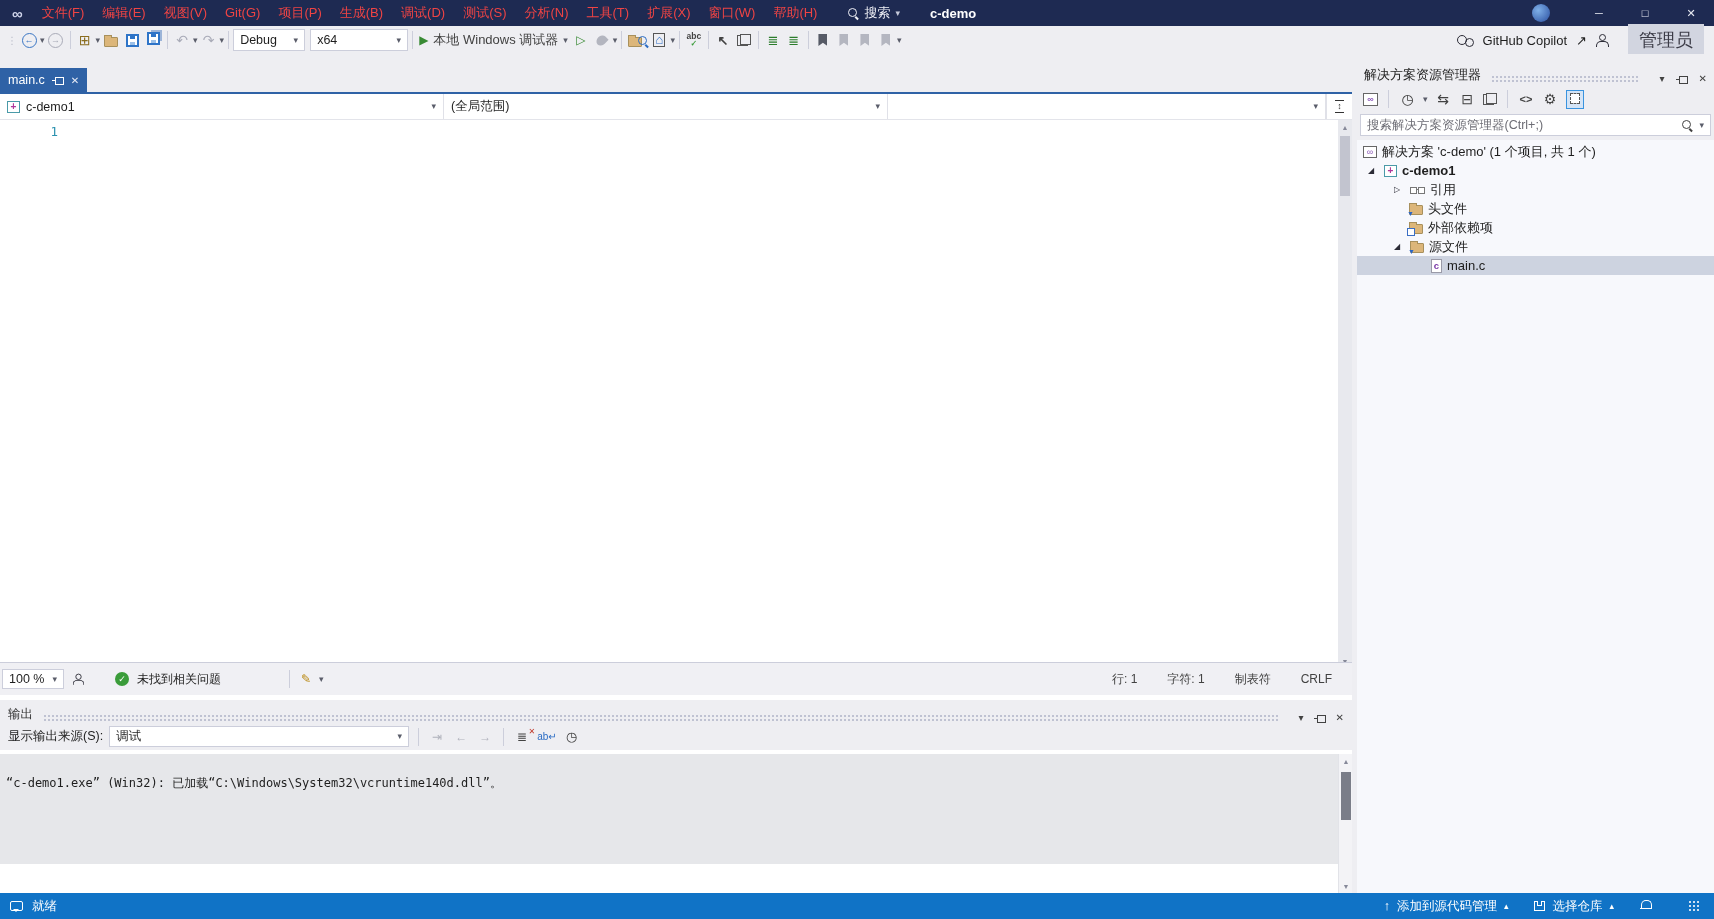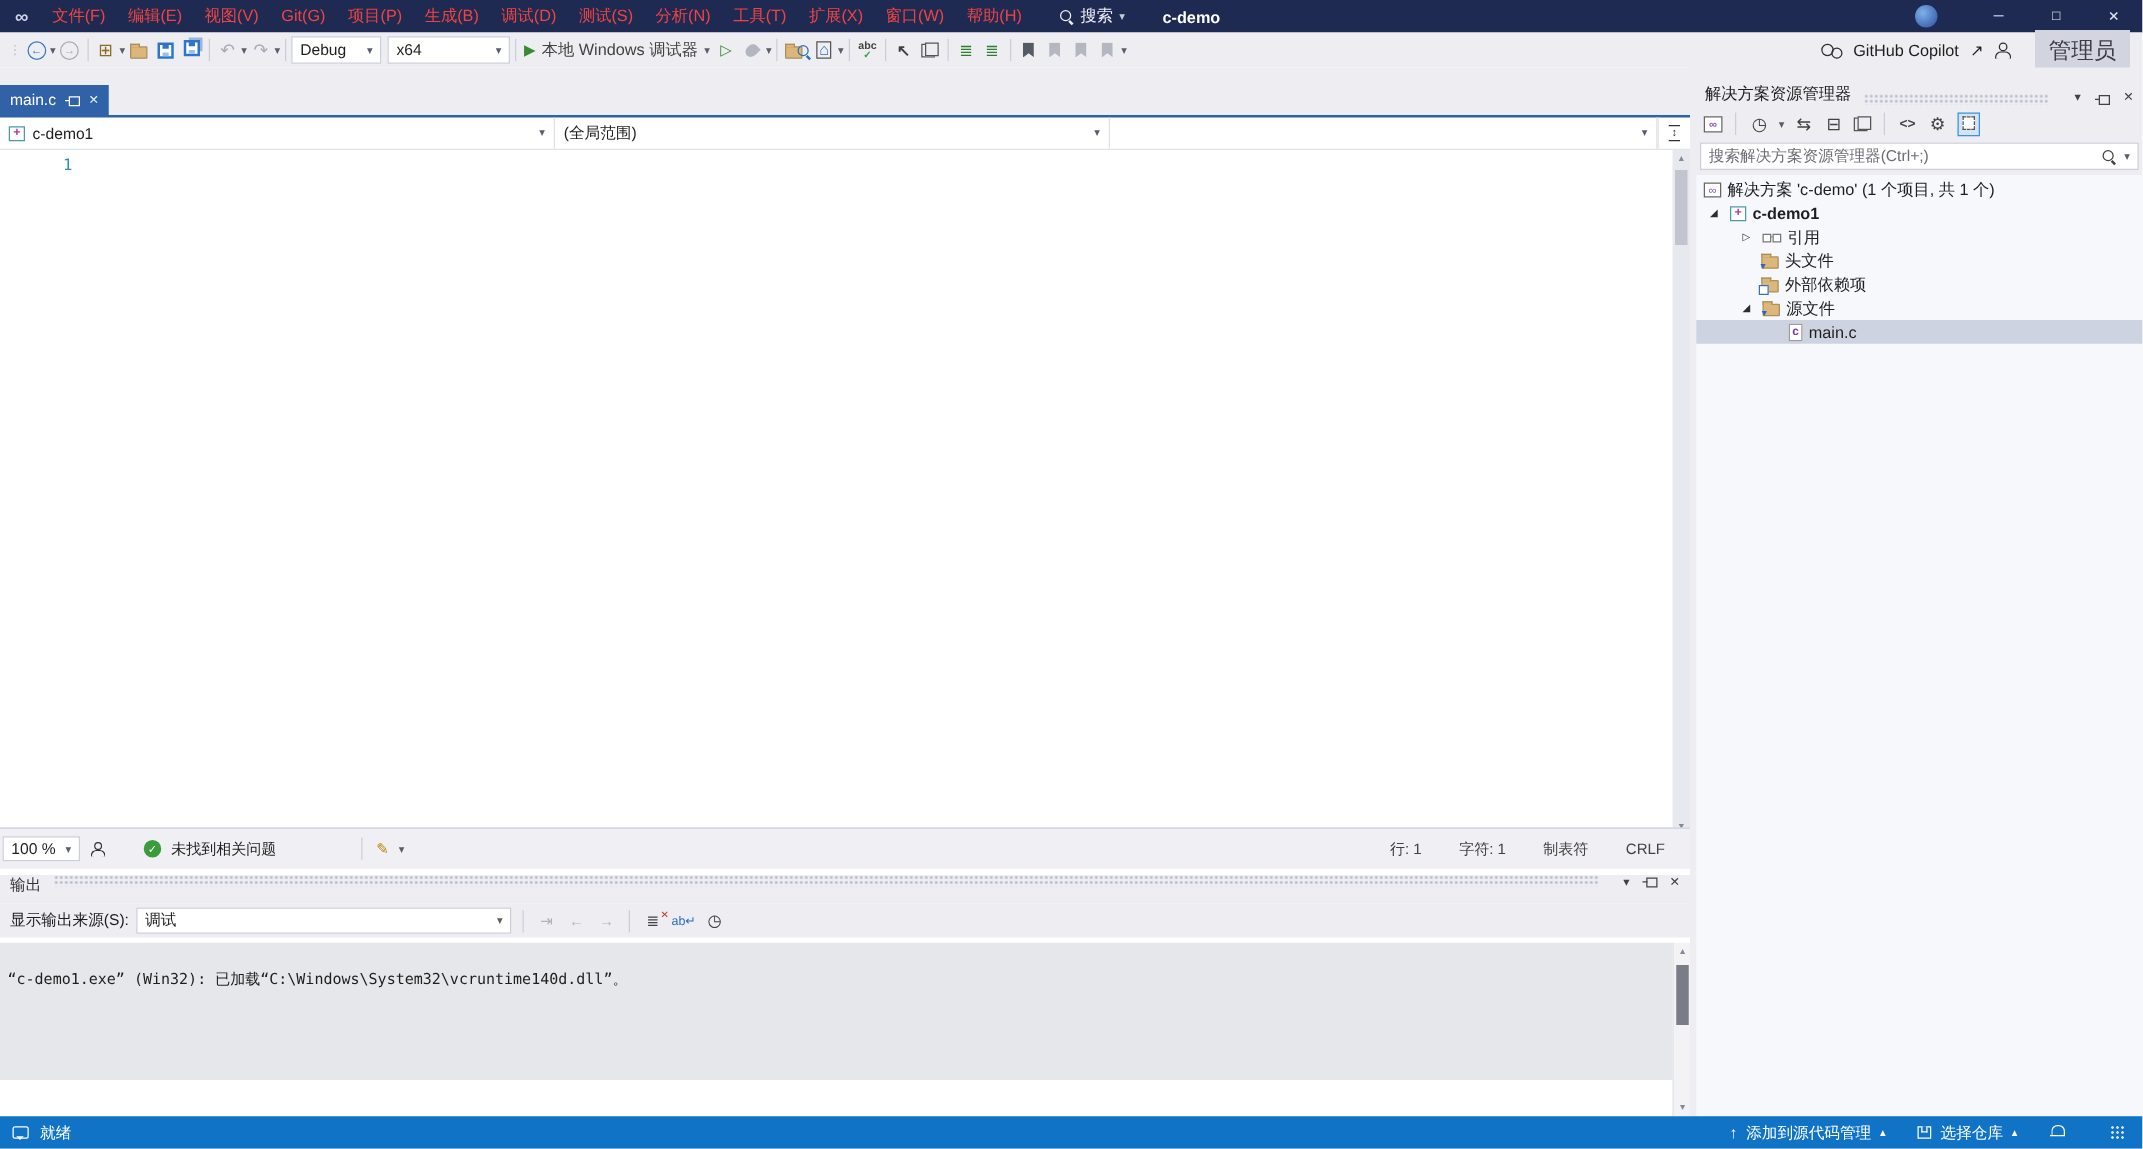--- a/index.html
+++ b/index.html
@@ -83,21 +83,21 @@
   .vscroll .thumb{position:absolute;left:2px;width:10px;background:#c2c4cf;border-radius:0}
   
   #health-bar{position:absolute;left:0;right:0;bottom:198px;height:27px;background:#f0f0f4;border-top:1px solid #cccedb;display:flex;align-items:center;gap:8px;padding:16px 2px;font-size:12px}
   .okc{width:14px;height:14px;border-radius:50%;background:#3a9c3a;color:#fff;font-size:9px;line-height:14px;text-align:center}
   .brush{color:#b8860b;font-size:12px}
   .ls-ic{color:#8661c5}
   #health-bar .right{margin-left:auto;display:flex;align-items:center;gap:30px;padding-right:18px;color:#424242}
 
   
   #output-panel{position:absolute;left:0;top:754px;width:1352px;height:139px;background:#fff}
-  #output-header{position:absolute;left:0;top:-54px;right:0;height:23px;background:#eeeef2;display:flex;align-items:flex-start;padding:0 8px;font-size:12.5px;color:#333}
+  #output-header{position:absolute;left:0;top:-54px;right:0;height:23px;background:#eeeef2;display:flex;align-items:flex-end;padding:0 8px;font-size:12.5px;color:#333}
   #output-header .drag{flex:1;height:9px;margin:0 10px;background-image:radial-gradient(#bfc2d2 1px,transparent 1.3px);background-size:4px 4px}
   #output-header .ic{margin-left:10px;color:#424242;font-size:10px}
   #output-toolbar{position:absolute;left:0;top:-31px;right:0;height:27px;background:#eeeef2;display:flex;align-items:center;gap:6px;padding:0 8px;font-size:12.5px}
   #output-toolbar .combo{width:300px}
   .oic{font-size:12px;color:#424242;min-width:18px;text-align:center}
   .oic.dis{color:#b0b2bc}
   .clear-ic{position:relative}
   .clear-ic .x{position:absolute;right:-4px;top:-3px;color:#c0392b;font-size:8px}
   #output-body{position:absolute;left:0;top:0;right:0;bottom:0;overflow:hidden}
   #out-sel{position:absolute;left:0;top:0;right:14px;height:110px;background:#e6e7ea}

